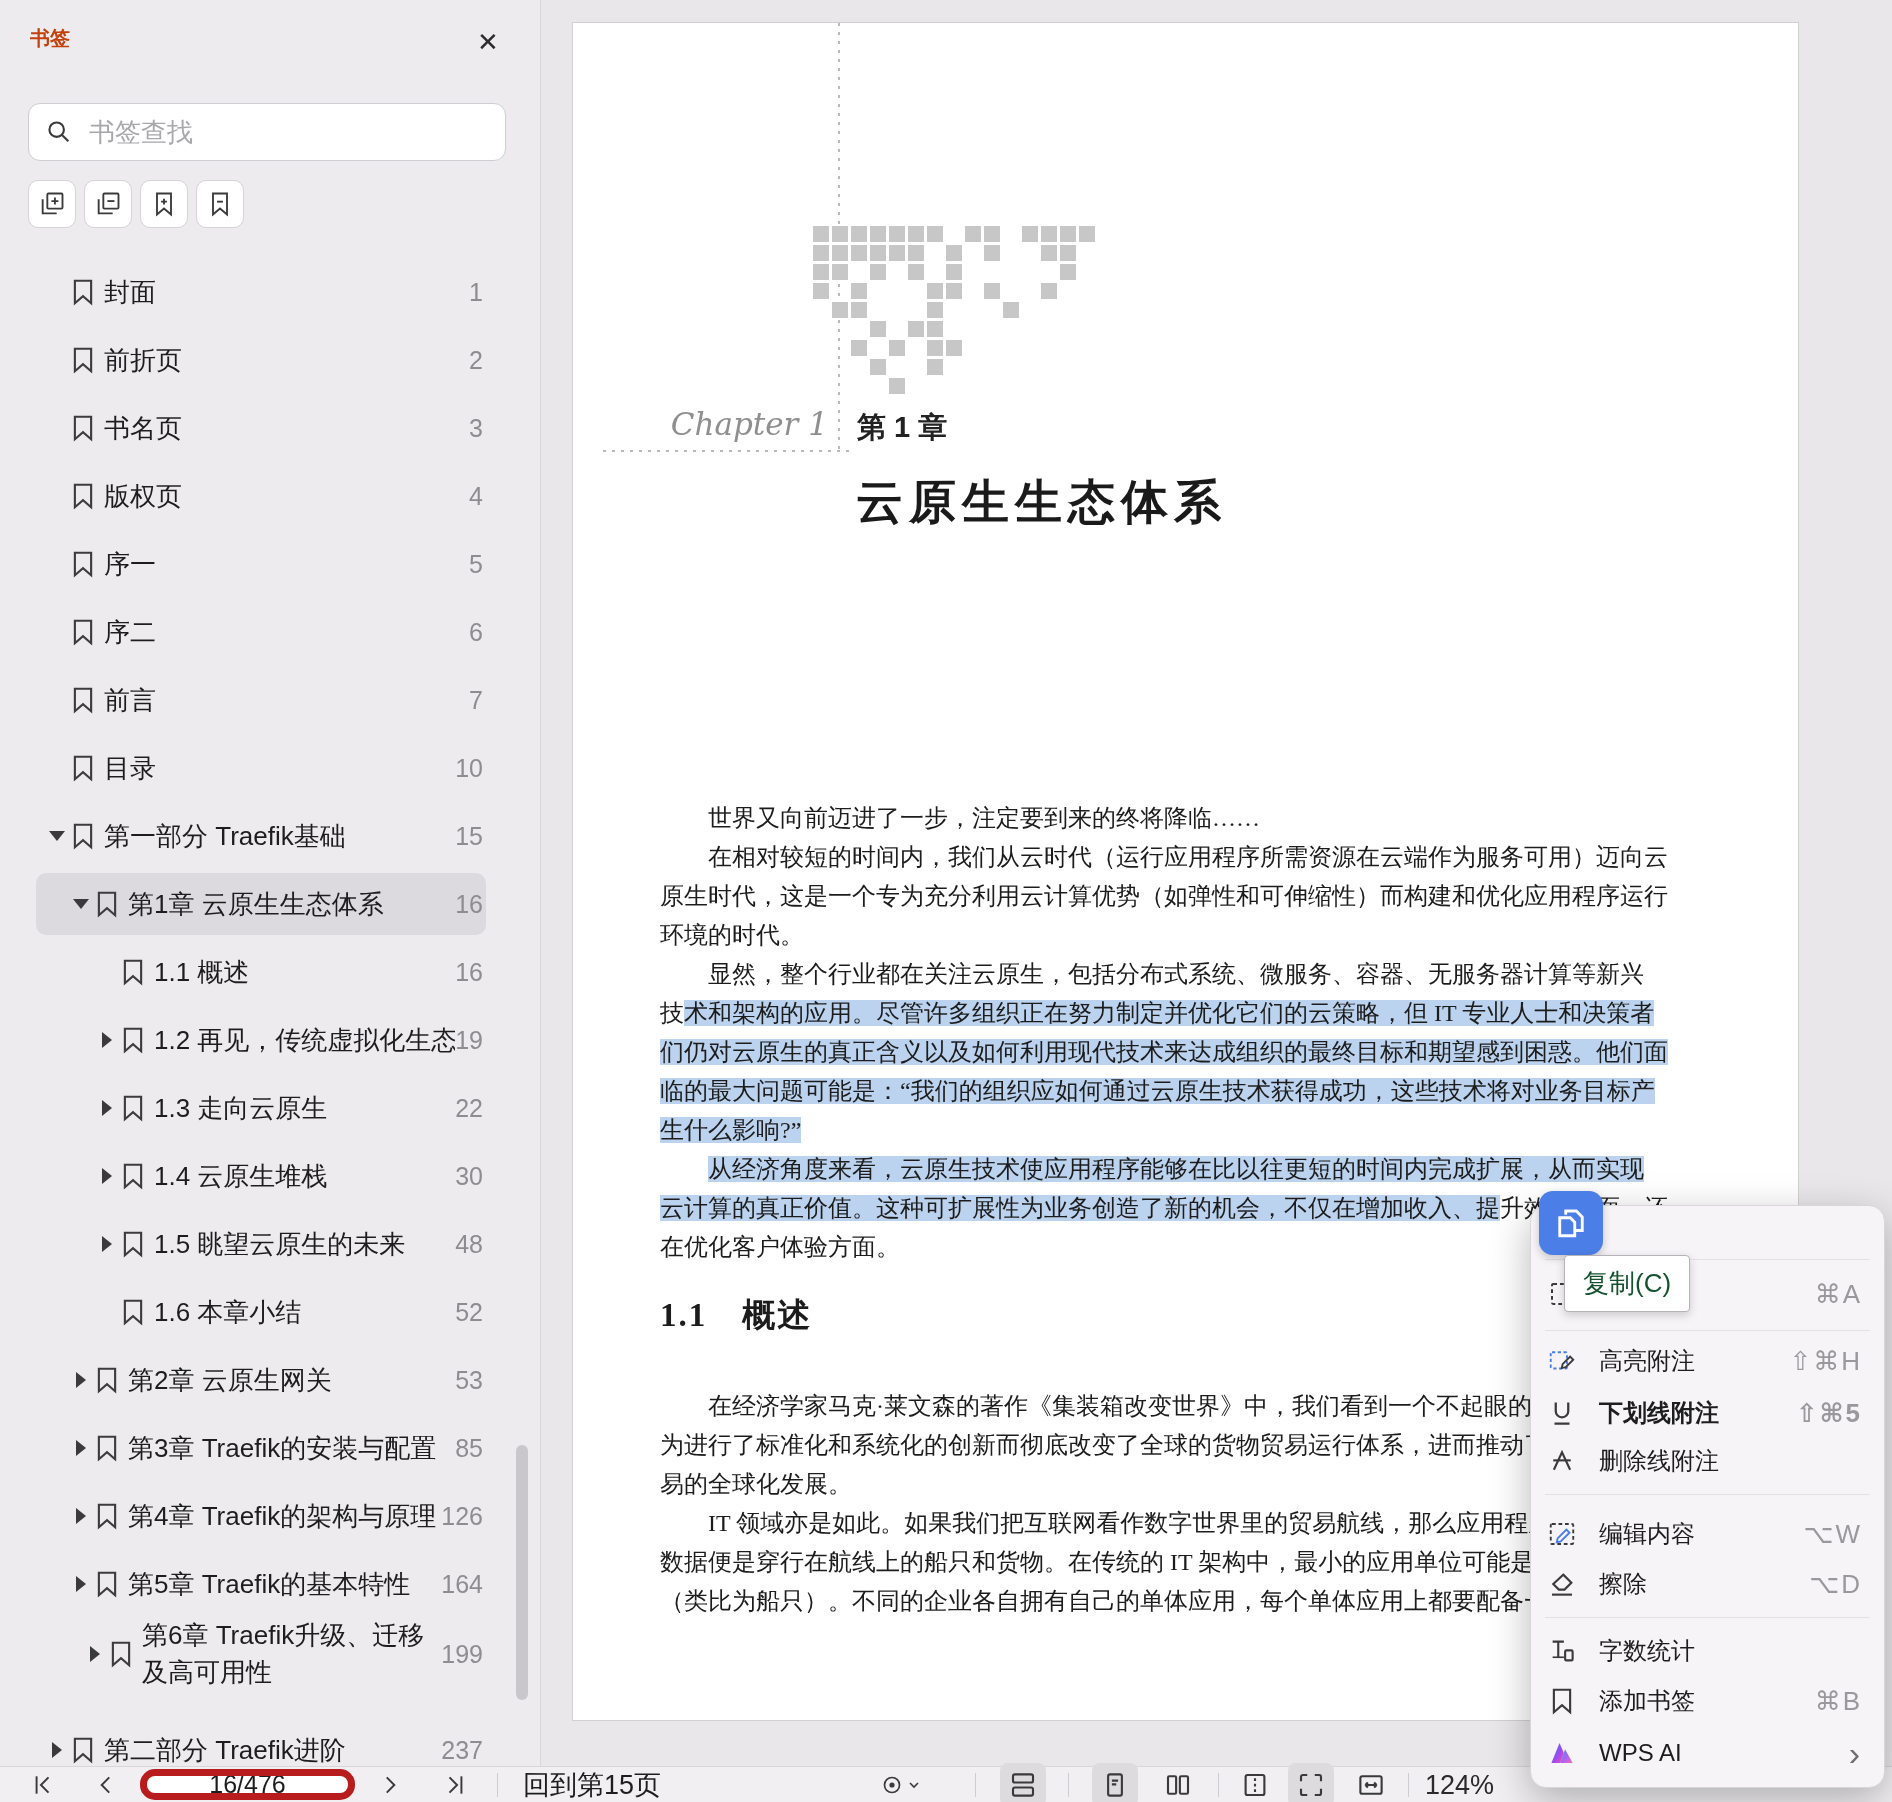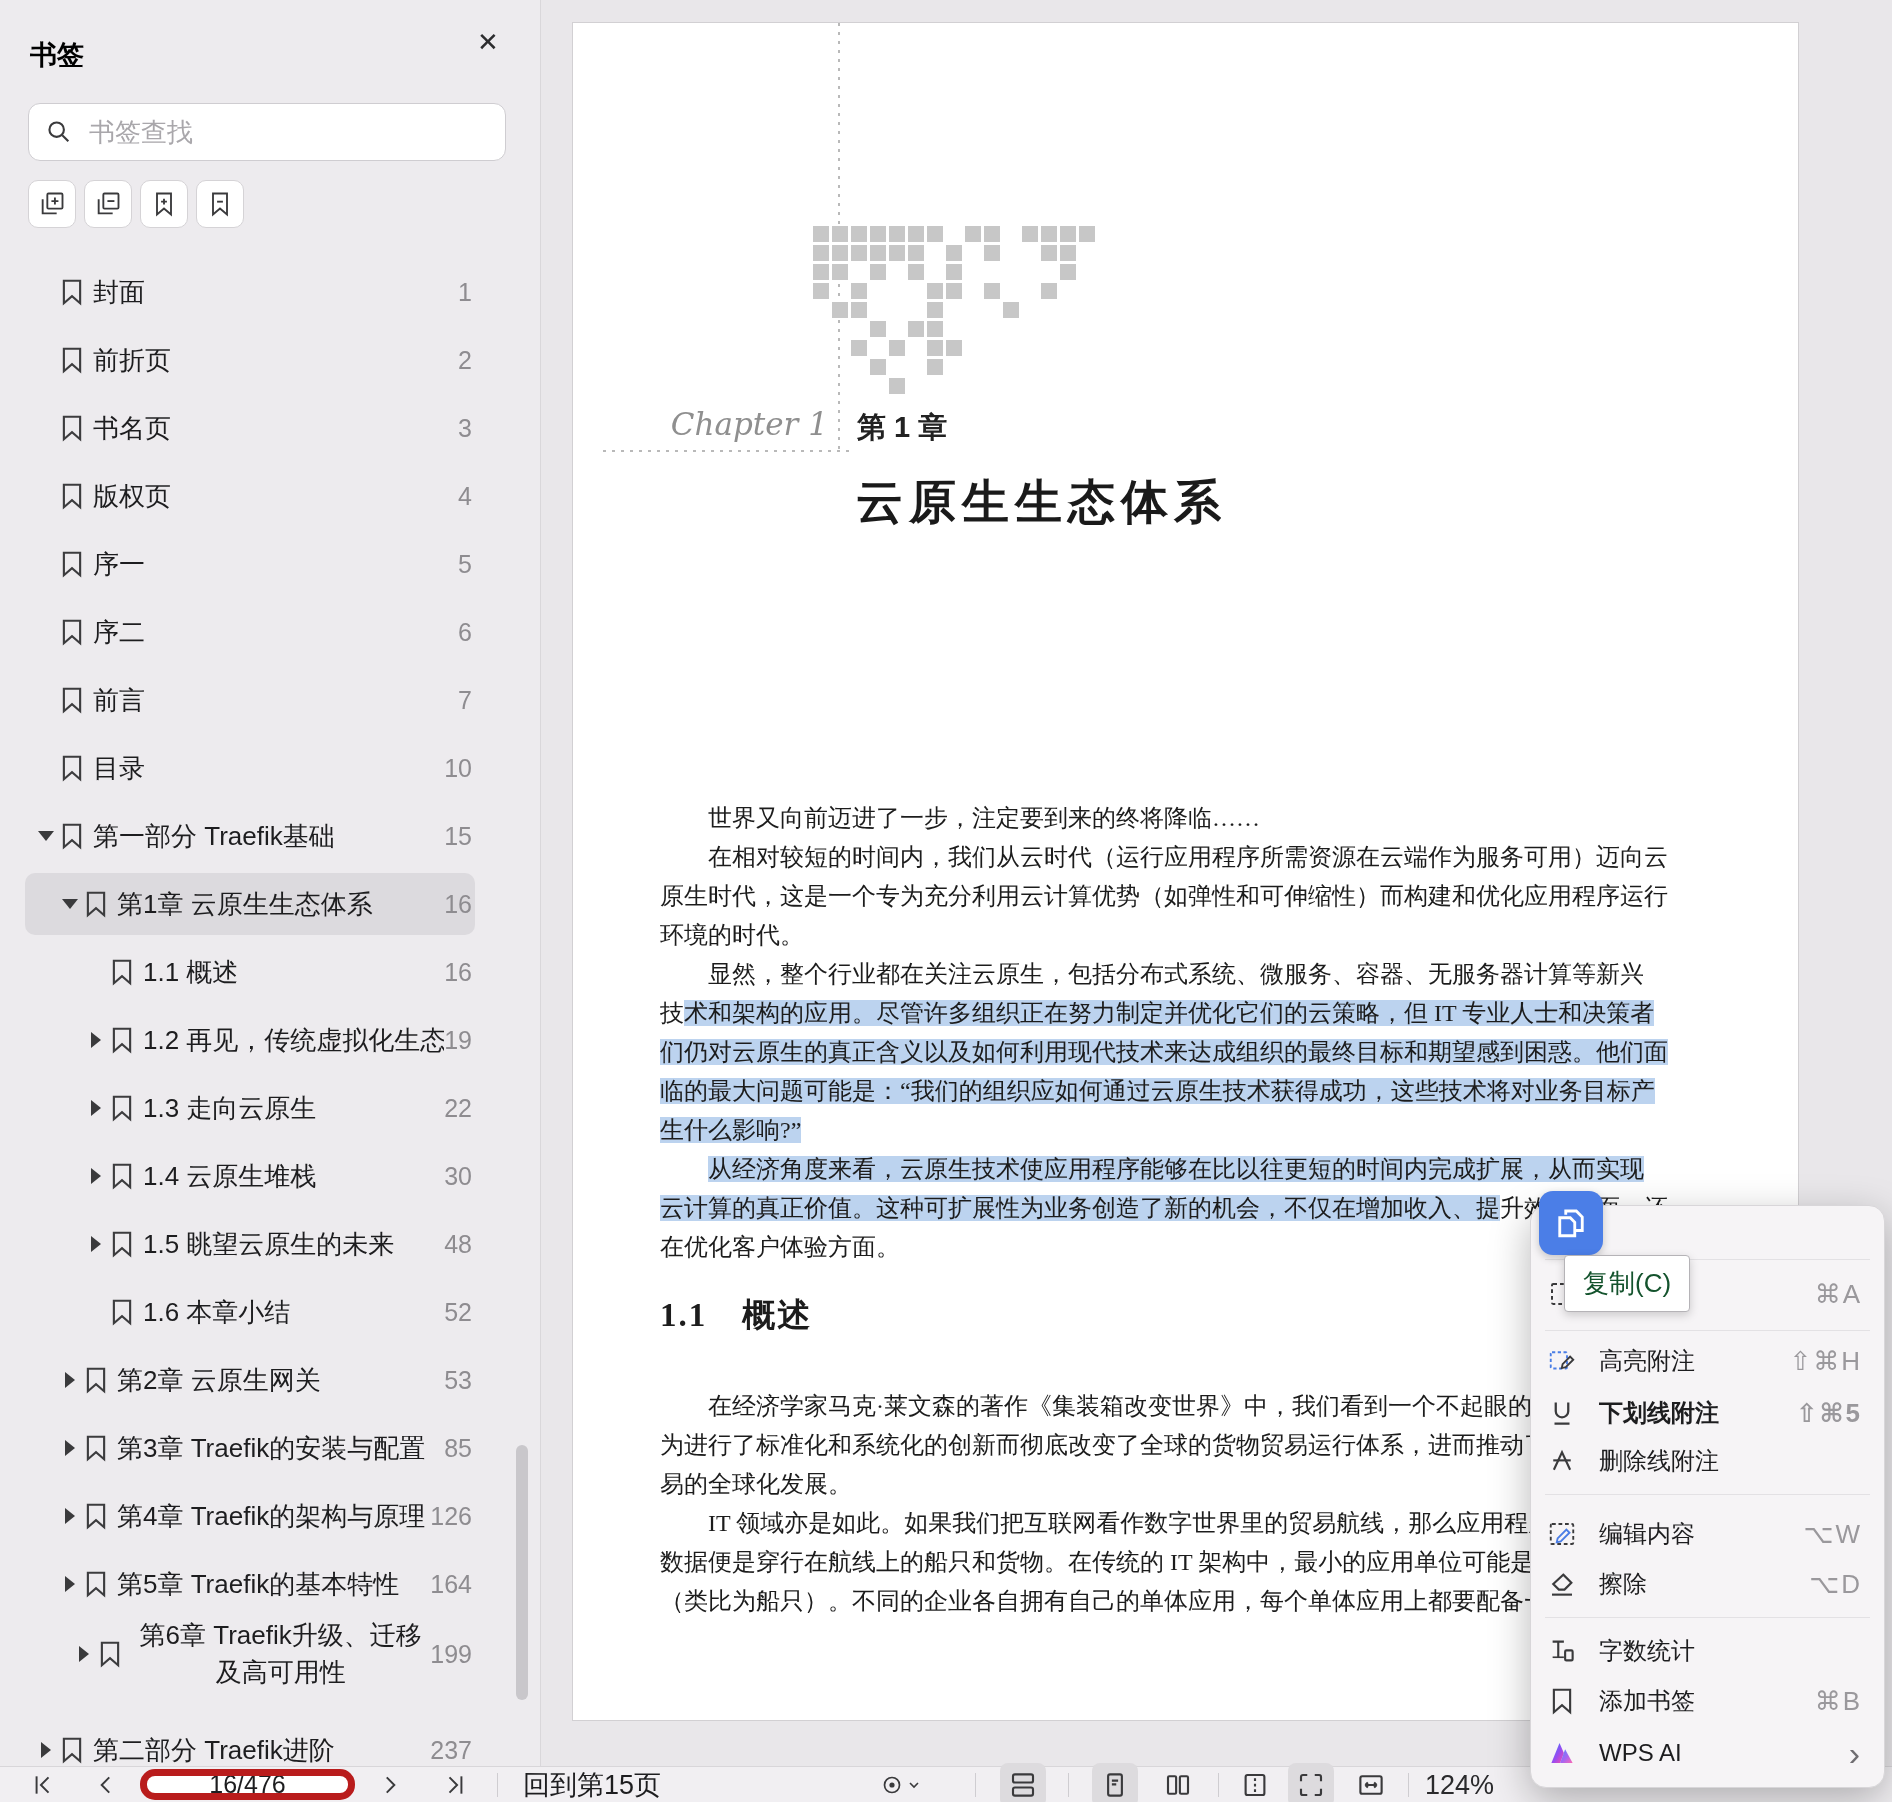--- a/index.html
+++ b/index.html
@@ -2,30 +2,30 @@
 <html><head>
 <meta charset="utf-8">
 <style>
   html,body{margin:0;padding:0;background:#d8d6d9;}
   *{box-sizing:border-box;}
   .stage{position:relative;width:1892px;height:1802px;overflow:hidden;
          font-family:"Liberation Sans","DejaVu Sans",sans-serif;color:#1d1d1f;background:#e9e7ea;}
 
   
   .sidebar{position:absolute;left:0;top:0;width:541px;height:1766px;background:#edebee;border-right:1px solid #d9d7da;overflow:hidden;}
-  .sb-title{position:absolute;left:30px;top:25px;font-size:27px;font-weight:bold;color:#000000;margin-top:12px;}
+  .sb-title{position:absolute;left:30px;top:25px;font-size:20px;font-weight:bold;color:#c2410c;}
   .sb-close{position:absolute;left:468px;top:22px;width:40px;height:40px;display:flex;align-items:center;justify-content:center;font-size:26px;color:#2c2c2e;cursor:pointer;}
   .sb-search{position:absolute;left:28px;top:103px;width:478px;height:58px;background:#fff;border:1px solid #cfcdd1;border-radius:12px;display:flex;align-items:center;padding:0 16px;}
   .sb-search svg{flex:0 0 auto;margin-right:14px;}
   .sb-search input{border:none;outline:none;flex:1;font-size:26px;color:#1d1d1f;background:transparent;font-family:inherit;}
   .sb-search input::placeholder{color:#a9a7ab;}
   .sb-tools{position:absolute;left:28px;top:180px;display:flex;gap:8px;}
   .sb-tool{width:48px;height:48px;background:#fff;border:1px solid #d5d3d6;border-radius:10px;display:flex;align-items:center;justify-content:center;cursor:pointer;}
   .bk-list{position:absolute;left:0;top:0;width:100%;height:100%;}
-  .bk-row{position:absolute;left:5px;width:100%;display:flex;align-items:center;cursor:pointer;text-align:center;}
+  .bk-row{position:absolute;left:16px;width:100%;display:flex;align-items:center;cursor:pointer;}
   .bk-row.selected::before{content:"";position:absolute;left:20px;right:70px;top:3px;bottom:3px;background:#dcdade;border-radius:10px;}
   .bk-row>*{position:relative;}
   .bk-caret{width:22px;flex:0 0 auto;display:flex;align-items:center;justify-content:center;}
   .caret-down{width:0;height:0;border-left:8px solid transparent;border-right:8px solid transparent;border-top:10px solid #3a3a3c;}
   .caret-right{width:0;height:0;border-top:8px solid transparent;border-bottom:8px solid transparent;border-left:10px solid #3a3a3c;}
   .bk-icon{width:36px;flex:0 0 auto;display:flex;align-items:center;}
   .bk-label{font-size:26px;color:#1d1d1f;white-space:nowrap;overflow:hidden;}
   .bk-row.tall .bk-label{white-space:normal;line-height:37px;max-width:300px;}
   .bk-page{margin-left:auto;padding-right:73px;font-size:25px;color:#8e8c90;}
   .sb-scroll{position:absolute;left:516px;top:1445px;width:12px;height:255px;border-radius:6px;background:#c9c7cb;}

